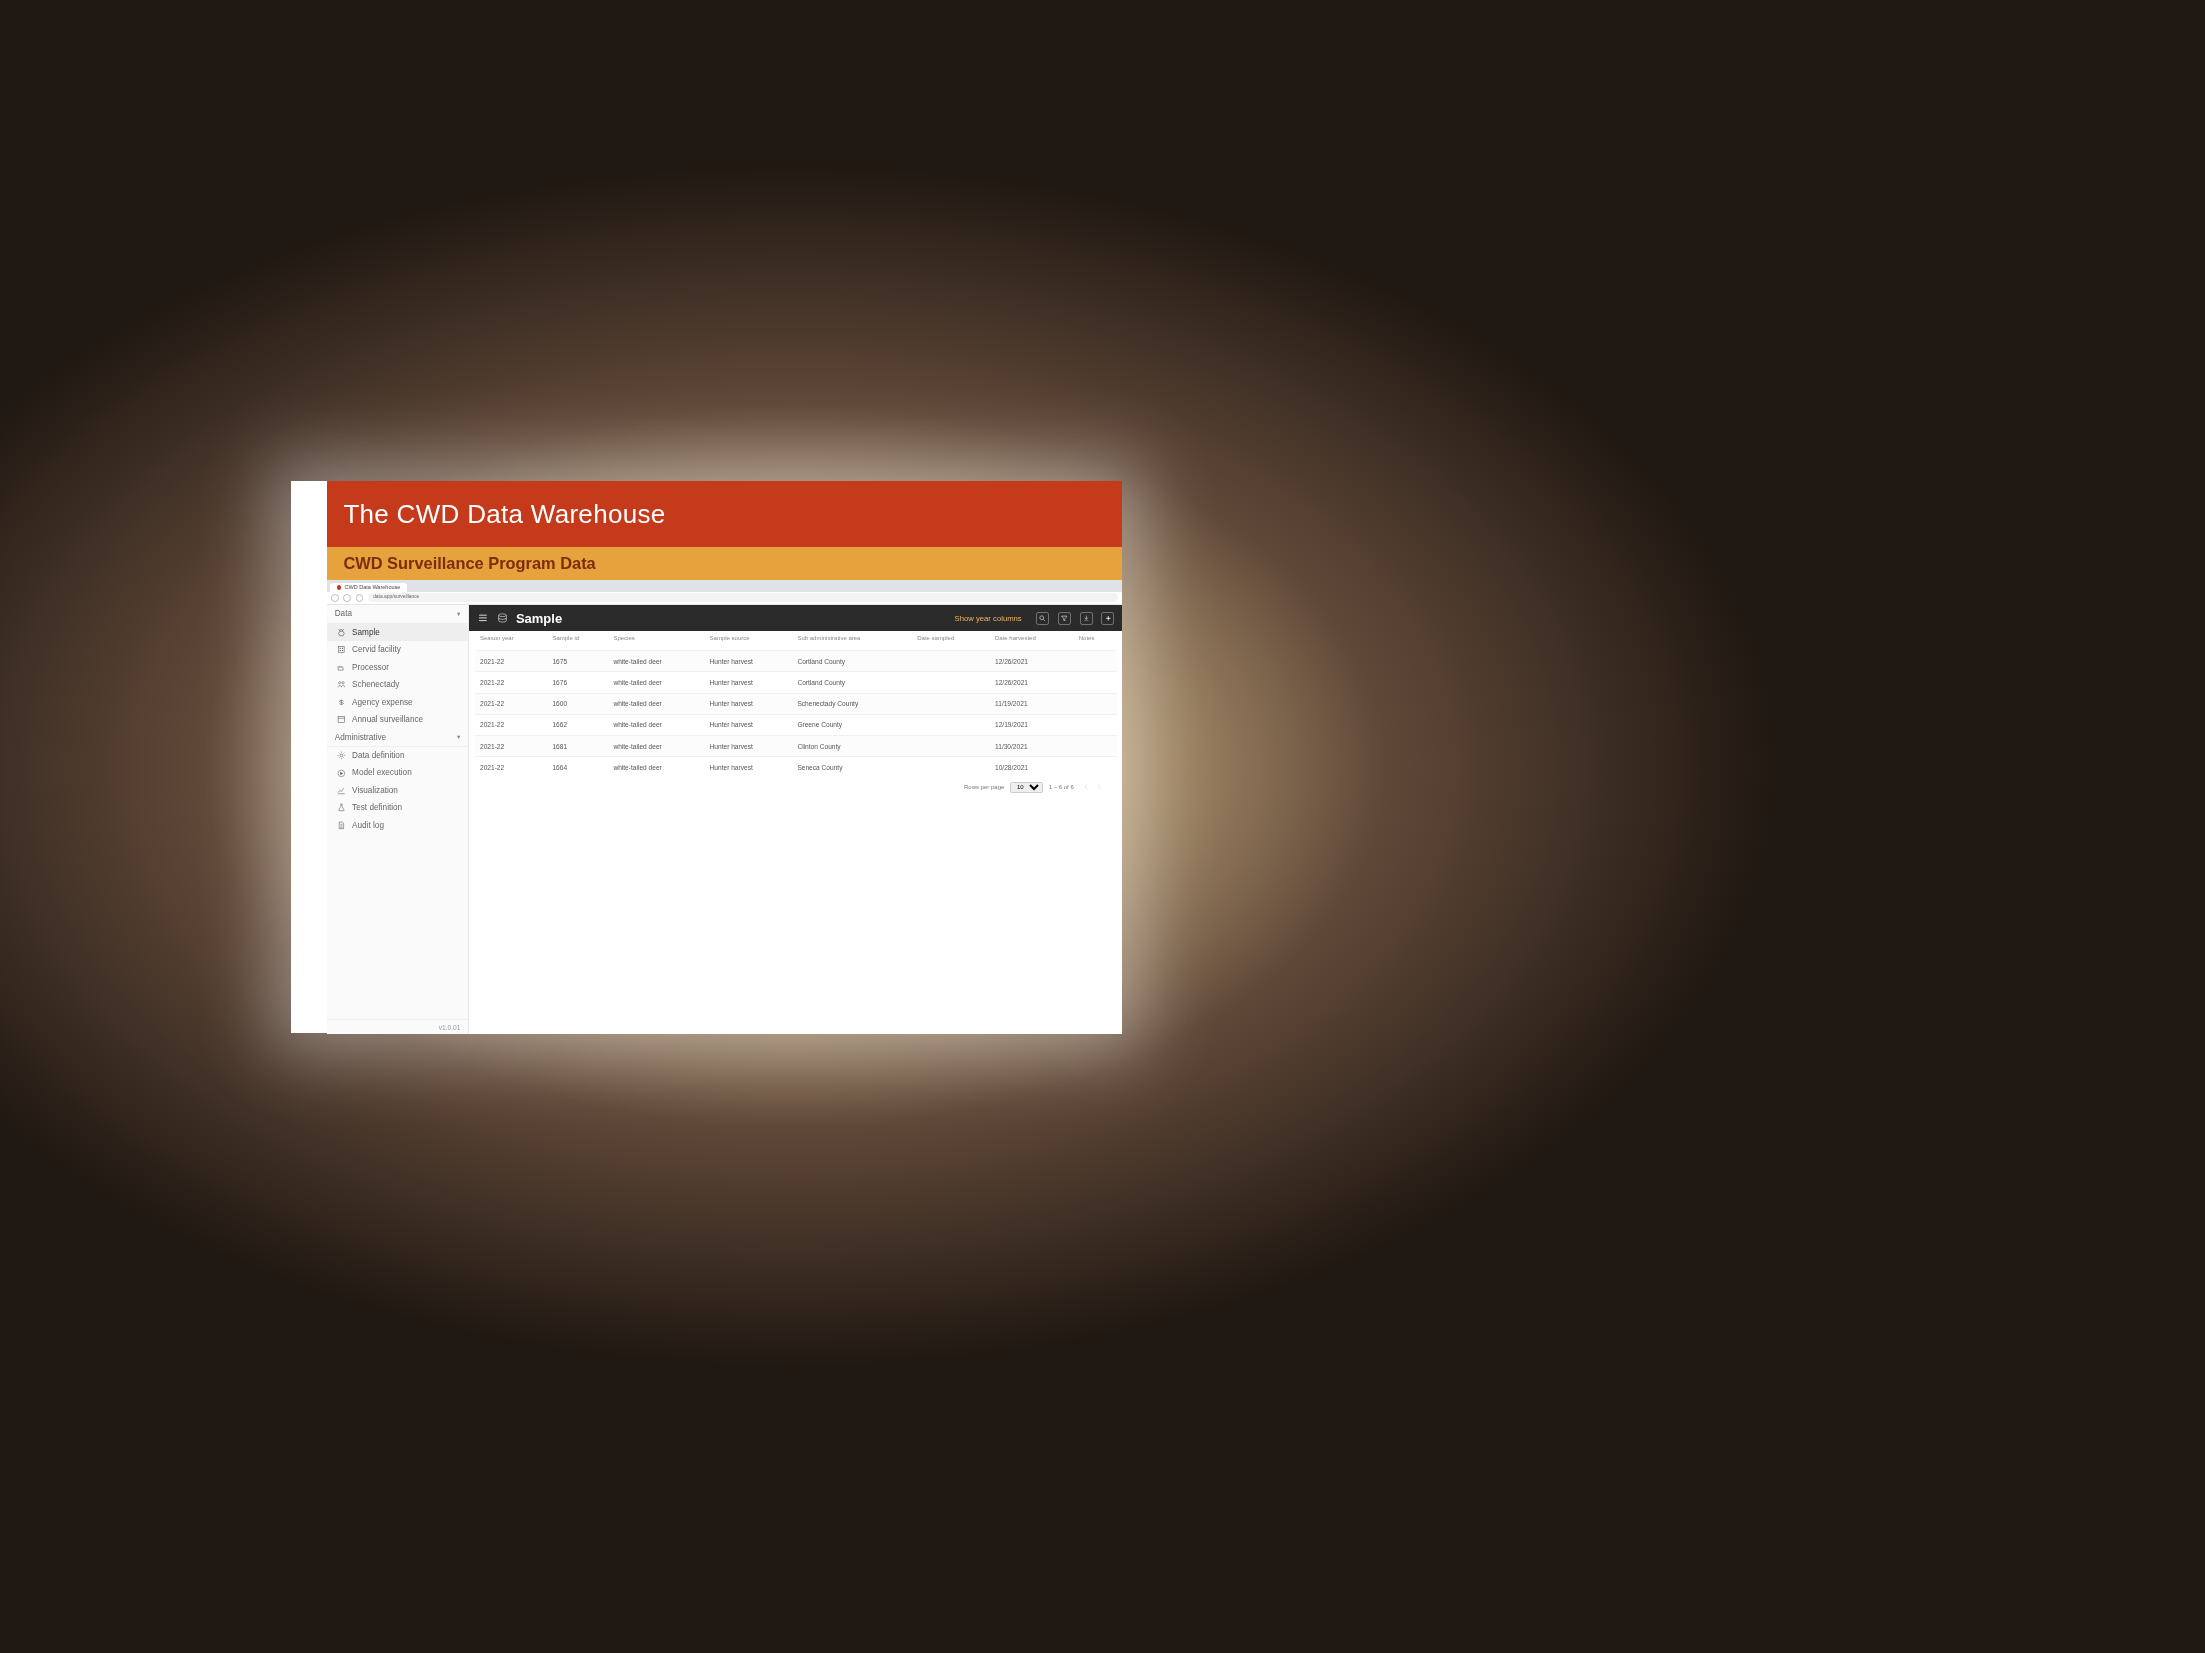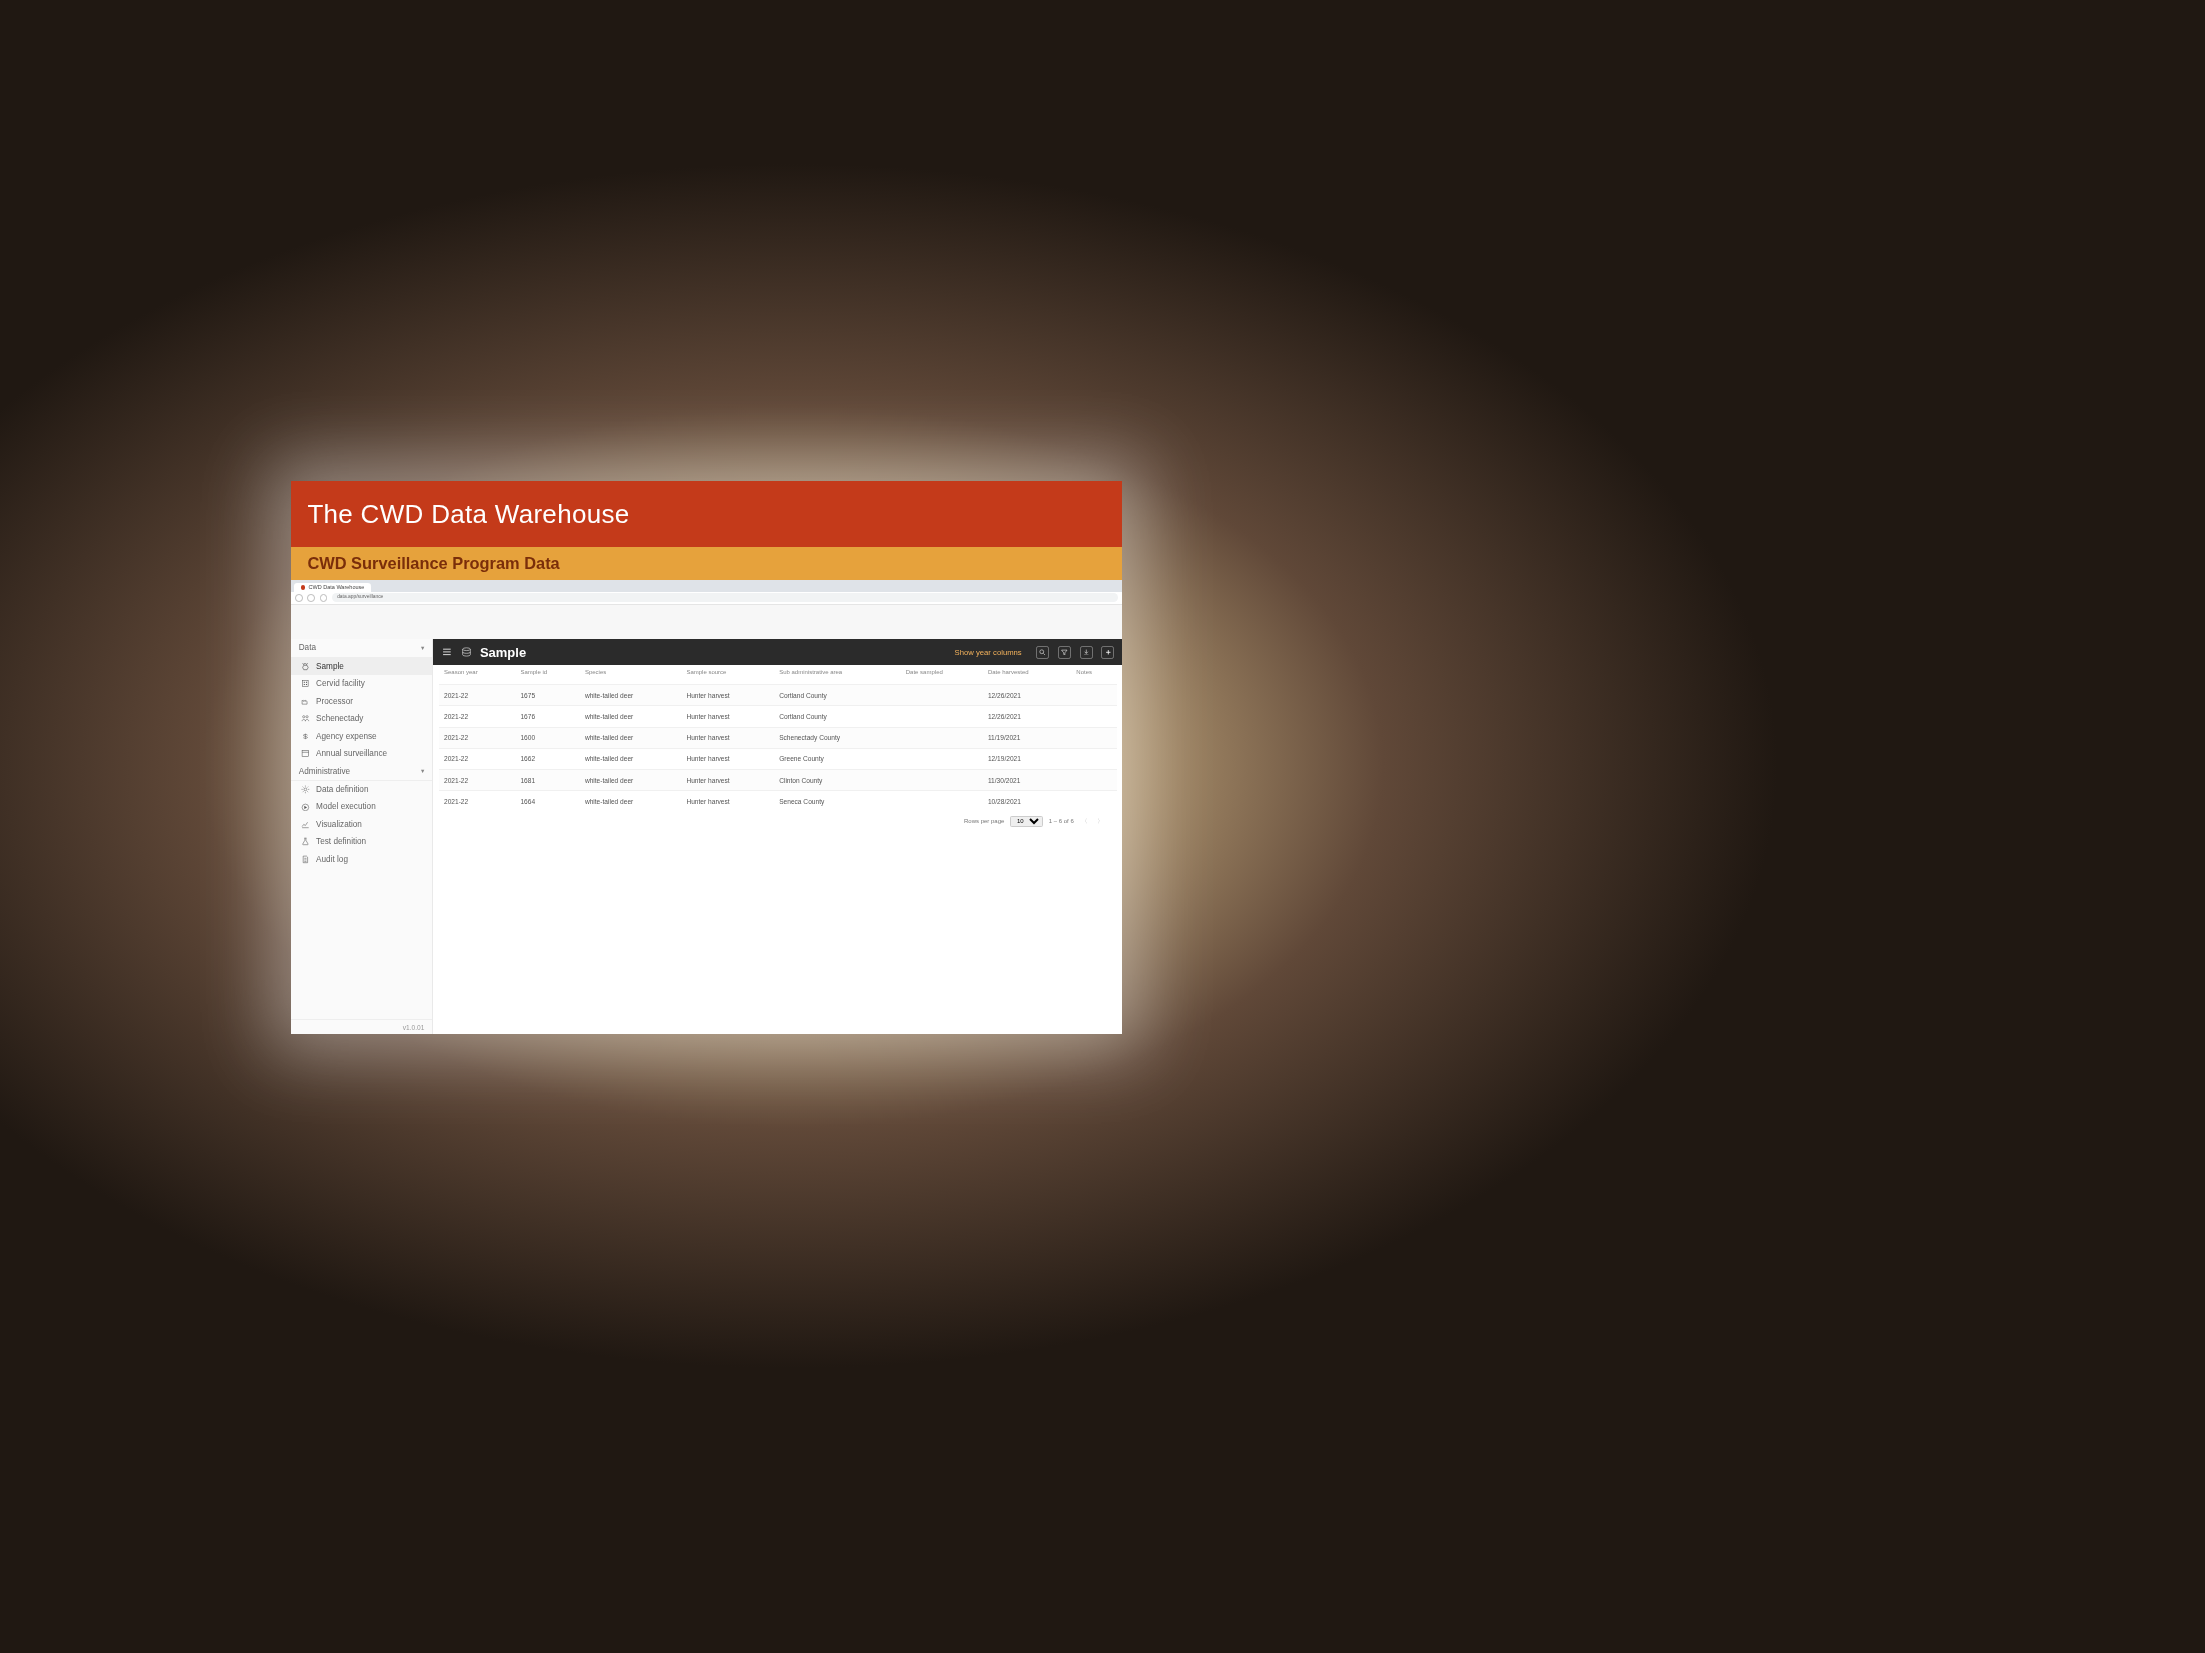--- a/index.html
+++ b/index.html
@@ -9,20 +9,21 @@
   }
 
   .screen {
     position: absolute;
     left: 291px;
     top: 481px;
     width: 831px;
     height: 552px;
     background: #ffffff;
     box-shadow: 0 0 66px 22px rgba(255,255,255,0.35);
+    padding-left: 36px;
   }
 
   .slide-title-bar {
     height: 66px;
     background: #c43a1a;
     display: flex;
     align-items: center;
     padding-left: 16.4px;
   }
   .slide-title-bar span { color: #ffffff; font-size: 26px; font-weight: 400; letter-spacing: 0.3px; }
@@ -85,21 +86,20 @@
     font-size: 4.9px;
     color: #666;
     line-height: 8.8px;
     padding: 0 5.5px;
   }
 
   .app-body {
     flex: 1;
     display: flex;
     overflow: hidden;
-    margin-top: 34px;
   }
 
   .sidebar {
     width: 142px;
     background: #fafafa;
     border-right: 0.5px solid #e9e9e9;
     font-size: 8.8px;
     color: #555;
     display: flex;
     flex-direction: column;

